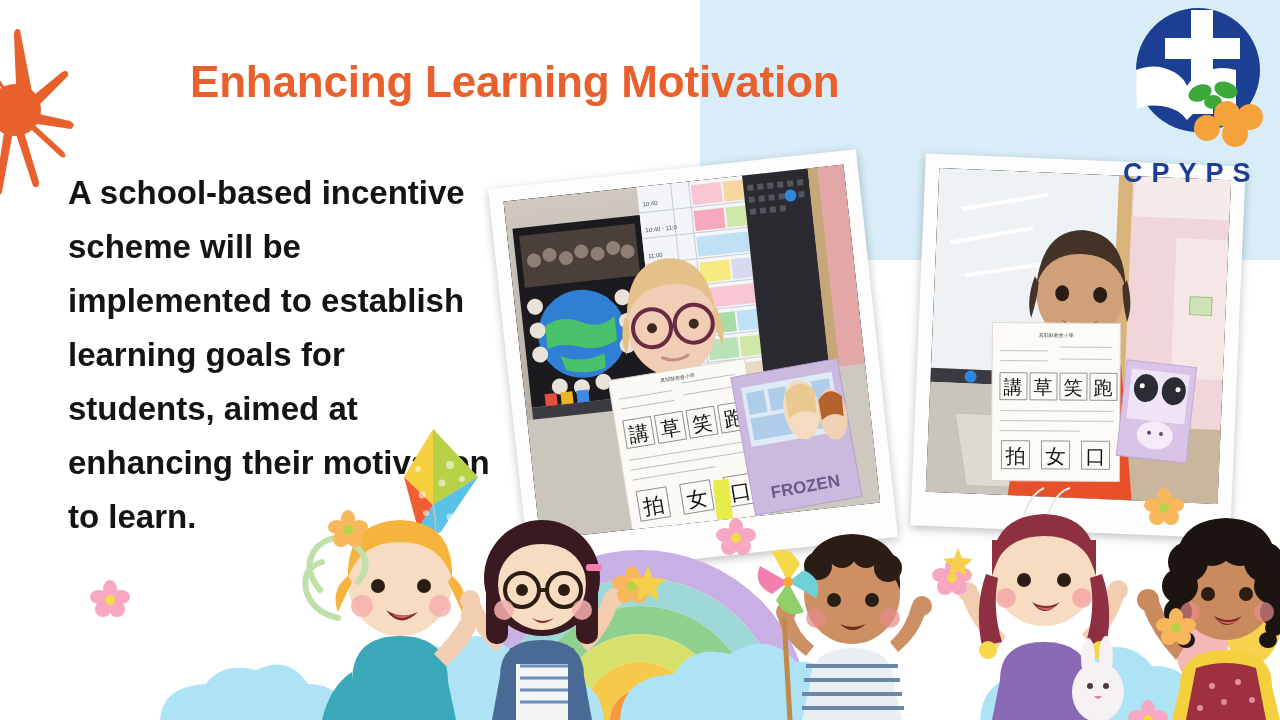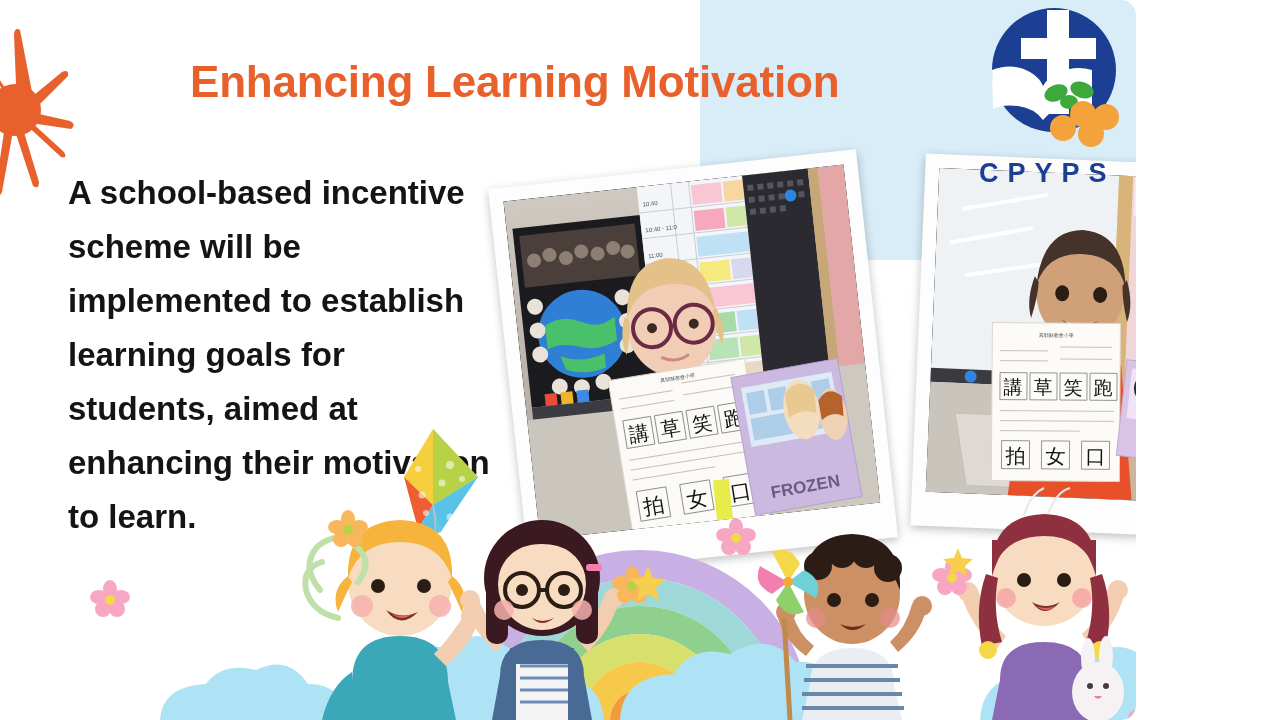--- a/index.html
+++ b/index.html
@@ -2,26 +2,25 @@
 <html><head>
 <meta charset="utf-8">
 <style>
   html, body {
     margin: 0;
     padding: 0;
     background: #ffffff;
   }
   #slide {
     position: relative;
-    width: 1136px;
+    width: 1280px;
     height: 720px;
     overflow: hidden;
     background: #ffffff;
     font-family: "Liberation Sans", sans-serif;
-    border-radius: 15px;
   }
   .bg-blue-2 {
     position: absolute;
     top: -320px;
     left: 600px;
     width: 760px;
     height: 760px;
     background: #d8edf8;
     border-radius: 50%;
     z-index: 1;

